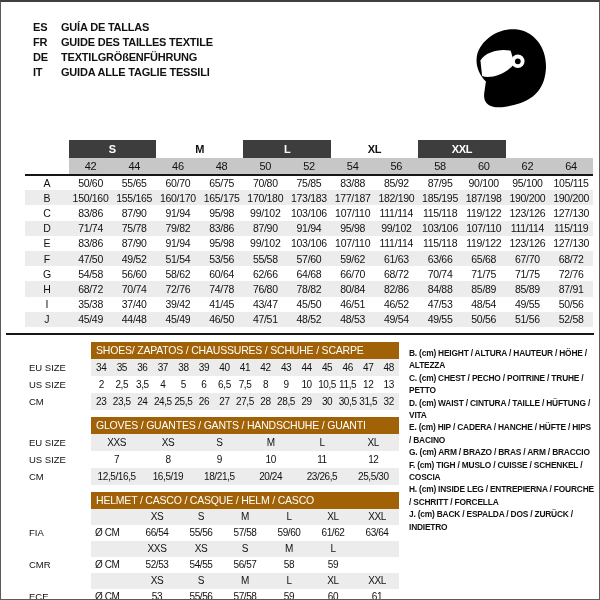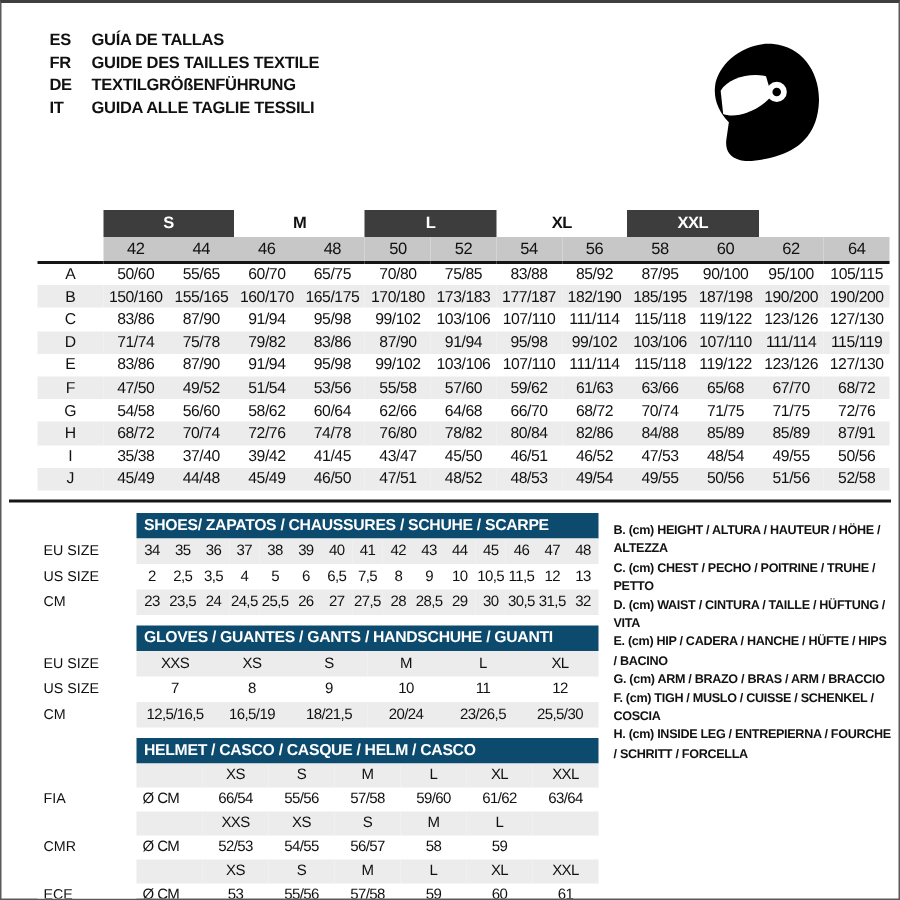--- a/index.html
+++ b/index.html
@@ -28,21 +28,21 @@
   .main-table .sizes-row td.col-letter { background:#fff; }
   .main-table .data-row td { height:15.2px; }
   .main-table .stripe td { background:#ececec; }
 
   .hr-black { height:2px; background:#161616; margin:6px 5px 0 5px; }
 
   
   .lower { display:flex; margin:7px 5px 0 24px; }
   .lower-left { width:374px; }
   .sub-table { margin-bottom:7px; }
-  .band { height:17px; background:#0c4a6e; color:#fff; font-weight:bold; font-size:10.5px;
+  .band { height:17px; background:#a16207; color:#fff; font-weight:normal; font-size:10.5px;
           letter-spacing:-0.2px; line-height:17px; padding-left:5px; margin-left:66px; white-space:nowrap; }
   .sub-table table { width:100%; }
   .sub-table td { font-size:10px; letter-spacing:-0.4px; text-align:center; height:17px; white-space:nowrap; }
   .sub-table td.row-label { text-align:left; font-weight:normal; font-size:9.5px; letter-spacing:0; padding-left:4px; background:#fff !important; }
   .sub-table tr.shade td { background:#ececec; }
   .shoes-table td.row-label, .gloves-table td.row-label { width:66px; }
   .helmet-table td.row-label { width:66px; }
   .helmet-table td.unit-cell { width:44px; text-align:left; padding-left:4px; }
   .helmet-table td { height:16px; }
 
@@ -437,16 +437,17 @@
 
     </div>
     <div class="legend">
         <div class="legend-item">B. (cm) HEIGHT / ALTURA / HAUTEUR / HÖHE / ALTEZZA</div>
         <div class="legend-item">C. (cm) CHEST / PECHO / POITRINE / TRUHE / PETTO</div>
         <div class="legend-item">D. (cm) WAIST / CINTURA / TAILLE / HÜFTUNG / VITA</div>
         <div class="legend-item">E. (cm) HIP / CADERA / HANCHE / HÜFTE / HIPS / BACINO</div>
         <div class="legend-item">G. (cm) ARM / BRAZO / BRAS / ARM / BRACCIO</div>
         <div class="legend-item">F. (cm) TIGH / MUSLO / CUISSE / SCHENKEL / COSCIA</div>
         <div class="legend-item">H. (cm) INSIDE LEG / ENTREPIERNA / FOURCHE / SCHRITT / FORCELLA</div>
+        <div class="legend-item">J. (cm) BACK / ESPALDA / DOS / ZURÜCK / INDIETRO</div>
       </div>
   </div>
 
 </div>
 
 </body></html>

